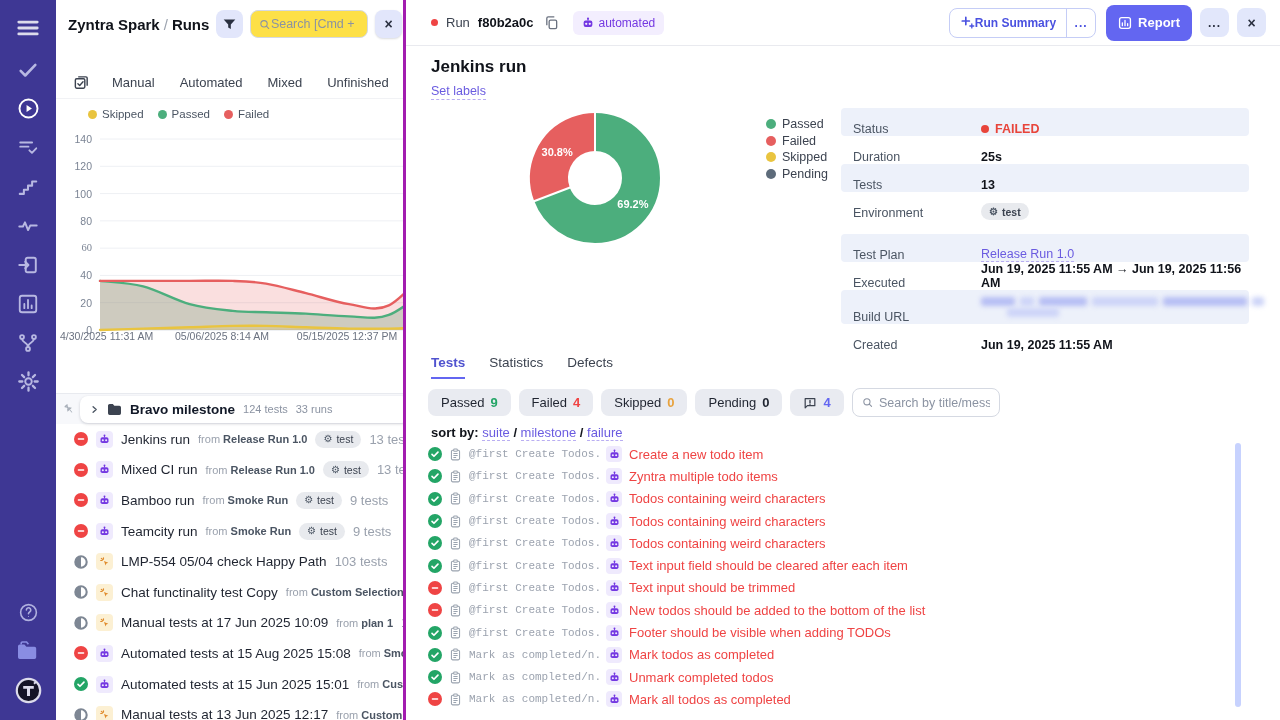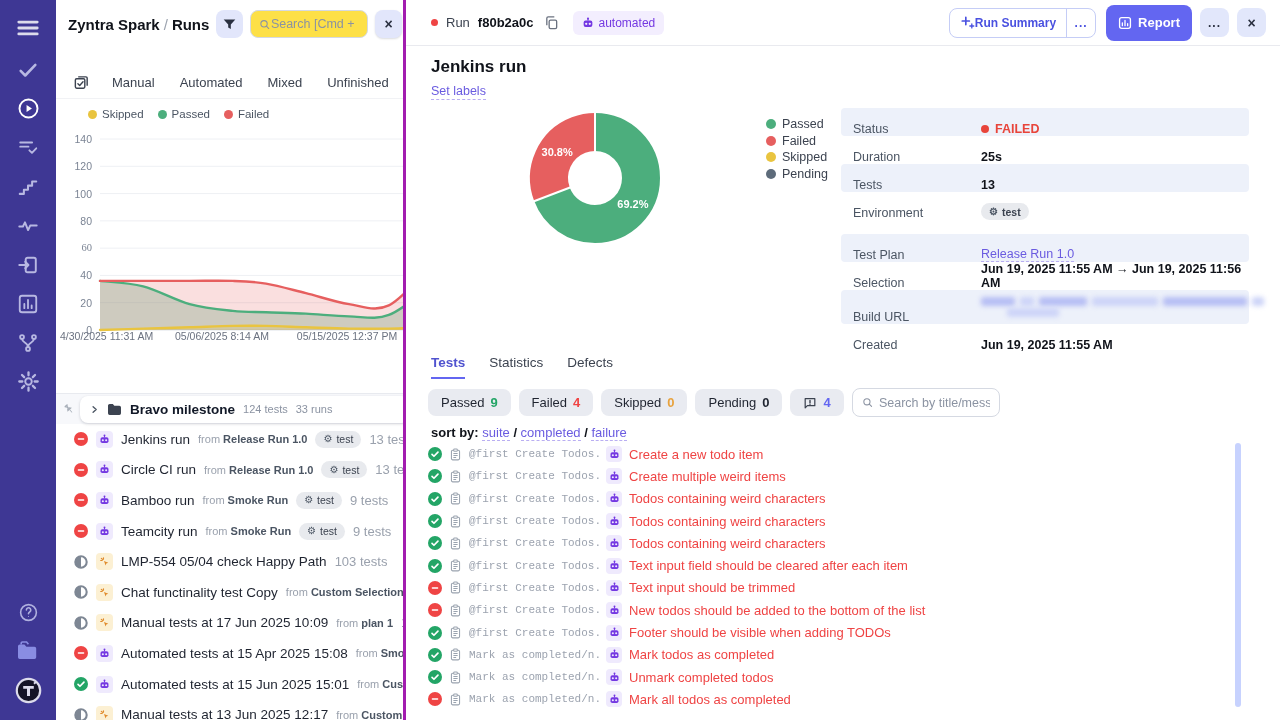--- a/index.html
+++ b/index.html
@@ -335,21 +335,21 @@
           </svg>
           <span class="tbox purple">
             <svg width="11" height="11" viewBox="0 0 16 16">
               <circle cx="8" cy="2.2" r="1.4" fill="#7438e2"></circle>
               <rect x="7.3" y="2.8" width="1.4" height="2.2" fill="#7438e2"></rect>
               <rect x="2.2" y="4.8" width="11.6" height="8.4" rx="2.6" fill="#7438e2"></rect>
               <circle cx="5.6" cy="9" r="1.5" fill="#efeafd"></circle>
               <circle cx="10.4" cy="9" r="1.5" fill="#efeafd"></circle>
             </svg>
           </span>
-          <span class="run-name">Circle CI run</span>
+          <span class="run-name">Mixed CI run</span>
           <span class="run-from">from <b>Release Run 1.0</b></span>
           <span class="badge">
             <span class="gear">⚙</span>
             <span>test</span>
           </span>
           <span class="run-tests">13 tests</span>
         </div>
         <div class="run-row">
           <svg width="14" height="14" viewBox="0 0 16 16">
             <circle cx="8" cy="8" r="8" fill="#ef4444"></circle>
@@ -445,21 +445,21 @@
           </svg>
           <span class="tbox purple">
             <svg width="11" height="11" viewBox="0 0 16 16">
               <circle cx="8" cy="2.2" r="1.4" fill="#7438e2"></circle>
               <rect x="7.3" y="2.8" width="1.4" height="2.2" fill="#7438e2"></rect>
               <rect x="2.2" y="4.8" width="11.6" height="8.4" rx="2.6" fill="#7438e2"></rect>
               <circle cx="5.6" cy="9" r="1.5" fill="#efeafd"></circle>
               <circle cx="10.4" cy="9" r="1.5" fill="#efeafd"></circle>
             </svg>
           </span>
-          <span class="run-name">Automated tests at 15 Apr 2025 15:08</span>
+          <span class="run-name">Automated tests at 15 Aug 2025 15:08</span>
           <span class="run-from">from <b>Smoke Run</b></span>
         </div>
         <div class="run-row">
           <svg width="14" height="14" viewBox="0 0 16 16">
             <circle cx="8" cy="8" r="8" fill="#23a566"></circle>
             <path d="M4.6 8.4l2.2 2.2 4.6-4.8" stroke="#fff" stroke-width="1.9" fill="none" stroke-linecap="round" stroke-linejoin="round"></path>
           </svg>
           <span class="tbox purple">
             <svg width="11" height="11" viewBox="0 0 16 16">
               <circle cx="8" cy="2.2" r="1.4" fill="#7438e2"></circle>
@@ -586,21 +586,21 @@
               </span>
             </span>
           </div>
           <div class="det-row alt gap">
             <span class="det-label">Test Plan</span>
             <span class="det-value">
               <span class="det-link">Release Run 1.0</span>
             </span>
           </div>
           <div class="det-row">
-            <span class="det-label">Selection</span>
+            <span class="det-label">Executed</span>
             <span class="det-value">Jun 19, 2025 11:55 AM → Jun 19, 2025 11:56 AM</span>
           </div>
           <div class="det-row alt">
             <span class="det-label">Build URL</span>
             <span class="det-value">
               <div class="rd-wrap">
                 <div class="rd-line">
                   <span class="rd" style="width: 34px;"></span>
                   <span class="rd lt" style="width: 14px;"></span>
                   <span class="rd" style="width: 48px;"></span>
@@ -648,21 +648,21 @@
             </div></span>
         <div class="rsearch">
           <svg width="13" height="13" viewBox="0 0 16 16" fill="none" stroke="#8b93a2" stroke-width="1.5">
               <circle cx="7" cy="7" r="4.4"></circle>
               <path d="M10.4 10.4l3.2 3.2" stroke-linecap="round"></path>
             </svg>
           <input type="text" placeholder="Search by title/message" style="">
         </div>
       </div>
 
-      <div class="sort" id="sort-row"><span>sort by:</span> <span id="sort-links"><span class="slink">suite</span><span class="ssep"> / </span><span class="slink">completed</span><span class="ssep"> / </span><span class="slink">failure</span></span></div>
+      <div class="sort" id="sort-row"><span>sort by:</span> <span id="sort-links"><span class="slink">suite</span><span class="ssep"> / </span><span class="slink">milestone</span><span class="ssep"> / </span><span class="slink">failure</span></span></div>
 
       <div class="tests" id="tests-list">
           <div class="t-row">
             <svg width="14" height="14" viewBox="0 0 16 16">
               <circle cx="8" cy="8" r="8" fill="#23a566"></circle>
               <path d="M4.6 8.4l2.2 2.2 4.6-4.8" stroke="#fff" stroke-width="1.9" fill="none" stroke-linecap="round" stroke-linejoin="round"></path>
             </svg>
             <svg width="13" height="13" viewBox="0 0 16 16" fill="none" stroke="#9aa3af" stroke-width="1.3">
               <rect x="3" y="2.8" width="10" height="11.8" rx="1.6"></rect>
               <rect x="5.8" y="1.3" width="4.4" height="2.8" rx="1" fill="#fff"></rect>
@@ -693,21 +693,21 @@
             <span class="t-suite">@first Create Todos...</span>
             <span class="t-robot">
               <svg width="11" height="11" viewBox="0 0 16 16">
                 <circle cx="8" cy="2.2" r="1.4" fill="#7438e2"></circle>
                 <rect x="7.3" y="2.8" width="1.4" height="2.2" fill="#7438e2"></rect>
                 <rect x="2.2" y="4.8" width="11.6" height="8.4" rx="2.6" fill="#7438e2"></rect>
                 <circle cx="5.6" cy="9" r="1.5" fill="#efeafd"></circle>
                 <circle cx="10.4" cy="9" r="1.5" fill="#efeafd"></circle>
               </svg>
             </span>
-            <span class="t-title">Create multiple weird items</span>
+            <span class="t-title">Zyntra multiple todo items</span>
           </div>
           <div class="t-row">
             <svg width="14" height="14" viewBox="0 0 16 16">
               <circle cx="8" cy="8" r="8" fill="#23a566"></circle>
               <path d="M4.6 8.4l2.2 2.2 4.6-4.8" stroke="#fff" stroke-width="1.9" fill="none" stroke-linecap="round" stroke-linejoin="round"></path>
             </svg>
             <svg width="13" height="13" viewBox="0 0 16 16" fill="none" stroke="#9aa3af" stroke-width="1.3">
               <rect x="3" y="2.8" width="10" height="11.8" rx="1.6"></rect>
               <rect x="5.8" y="1.3" width="4.4" height="2.8" rx="1" fill="#fff"></rect>
               <path d="M5.4 6.8h5.2M5.4 9.3h5.2M5.4 11.8h3.4"></path>

